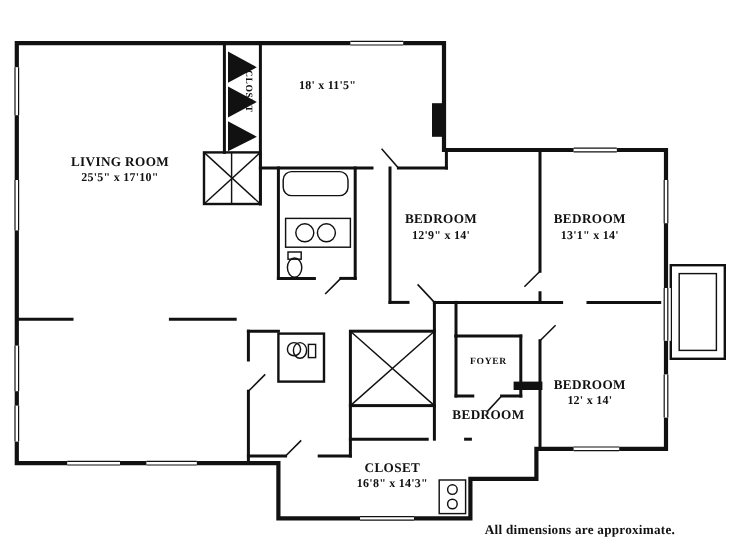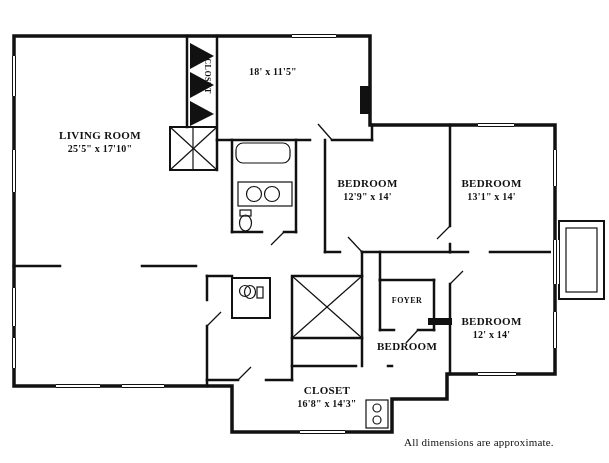--- a/index.html
+++ b/index.html
@@ -6,21 +6,21 @@
   .plan{
     position:relative;width:609px;height:463px;background:#ffffff;
     font-family:"Liberation Serif", serif;color:#111;overflow:hidden;
   }
   .plan svg{position:absolute;left:0;top:0;}
   .room-label{position:absolute;text-align:center;line-height:1.3;}
   .room-name{display:block;font-weight:bold;font-size:11px;letter-spacing:.3px;white-space:nowrap;}
   .room-dims{display:block;font-weight:bold;font-size:10px;letter-spacing:.2px;white-space:nowrap;}
   .small .room-name{font-size:8px;letter-spacing:.5px;}
   .vertical{transform:rotate(90deg);transform-origin:center center;}
-  .note{position:absolute;font-size:11px;font-weight:normal;letter-spacing:.2px;white-space:nowrap;}
+  .note{position:absolute;font-size:11px;font-weight:bold;letter-spacing:.2px;white-space:nowrap;}
 </style>
 </head>
 <body>
 
 <div class="plan">
 
   <svg width="609" height="463" viewBox="0 0 609 463">
 
     <g stroke="#111" stroke-width="3.5" fill="none" stroke-linecap="square">
       <polyline points="14,36 370,36 370,125 555,125 555,374 447,374 447,399 392,399 392,432 232,432 232,386 14,386 14,36"></polyline>

